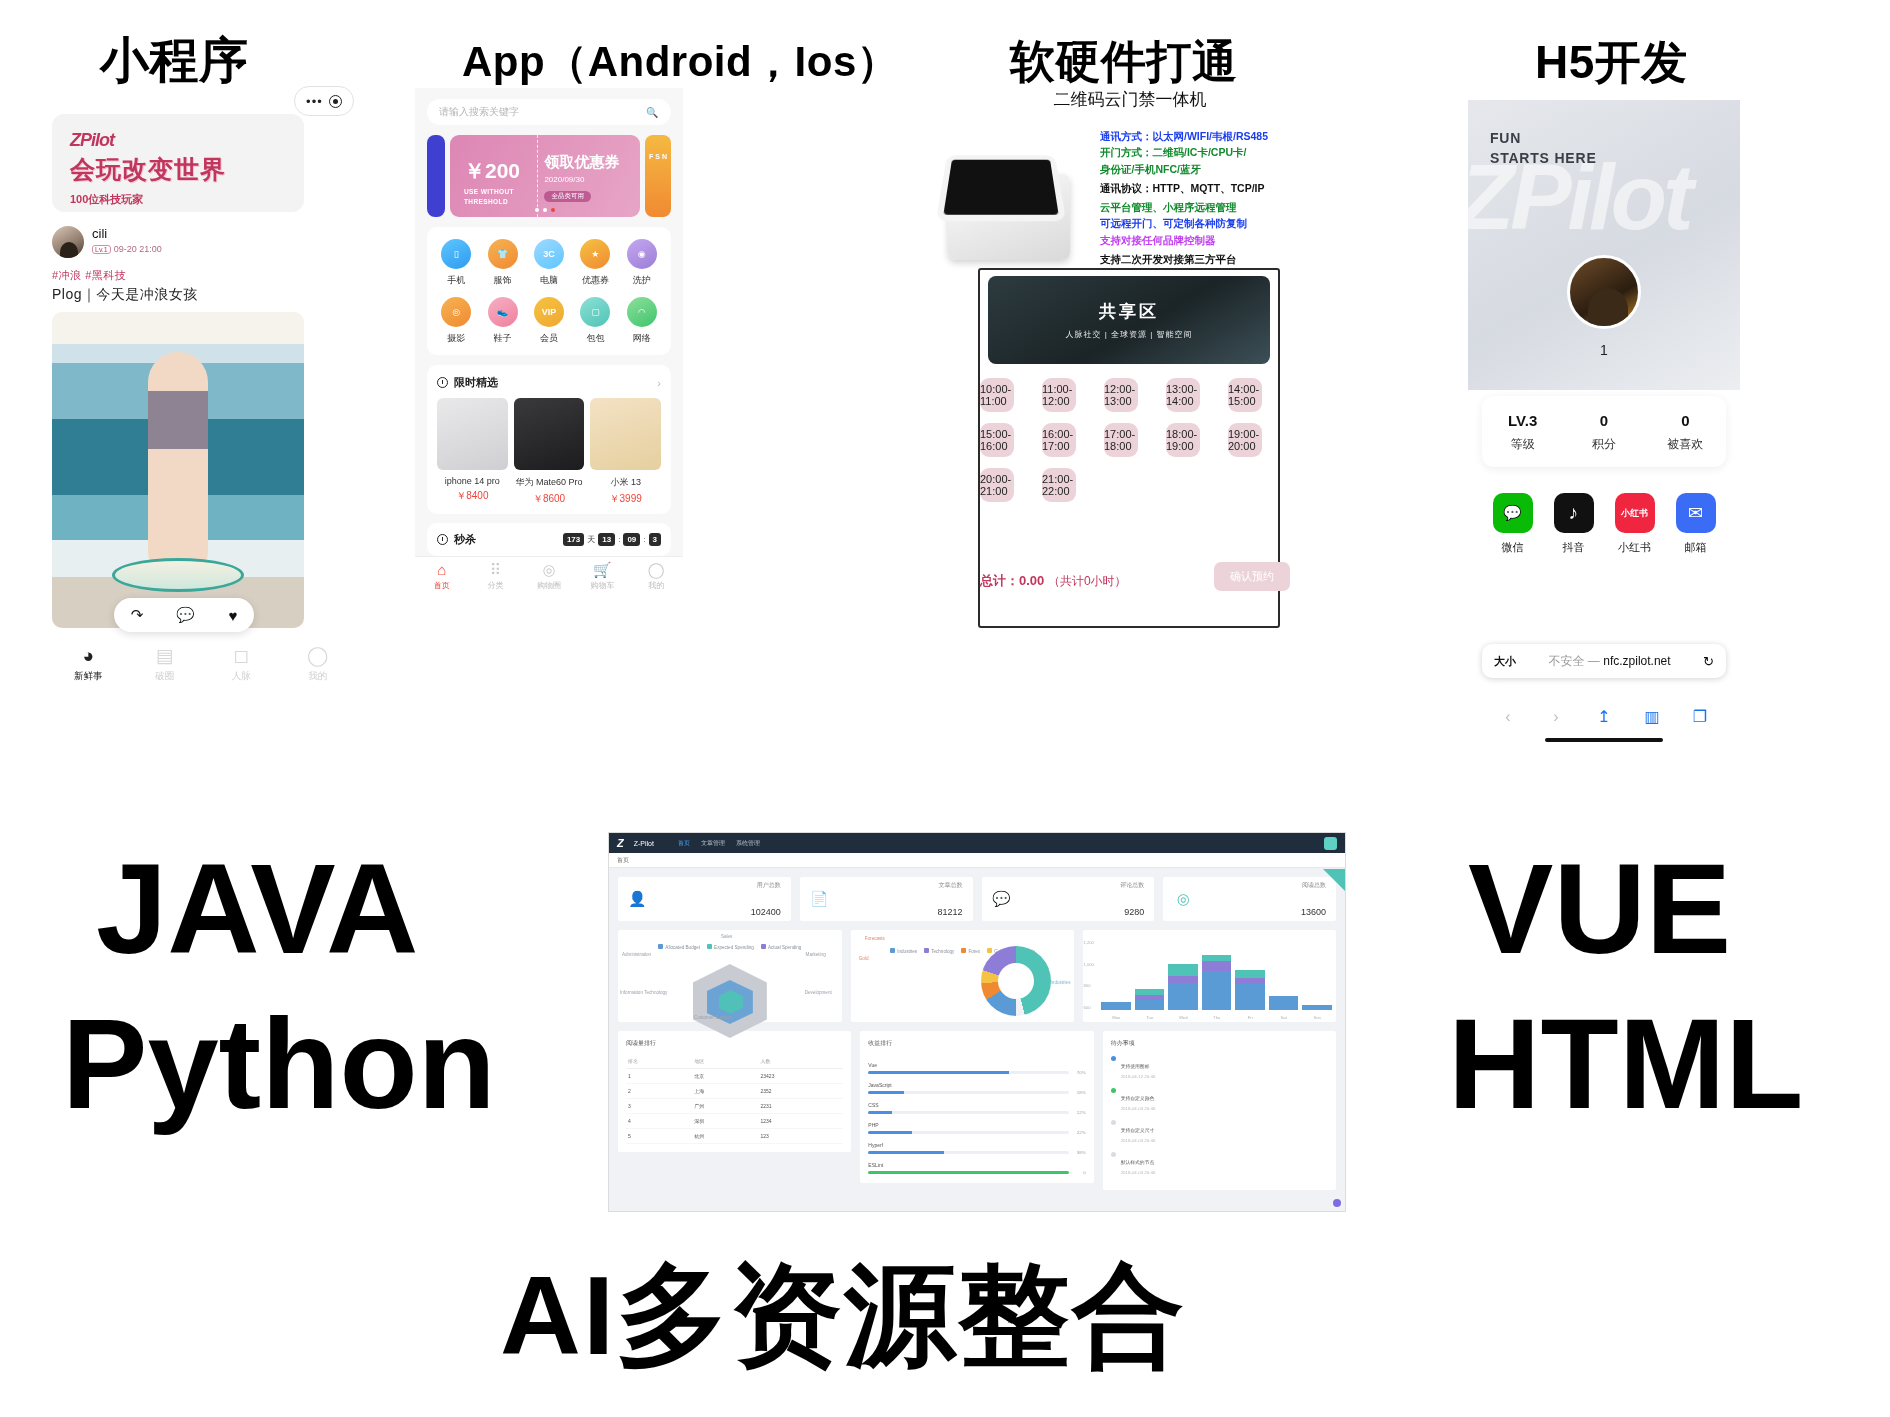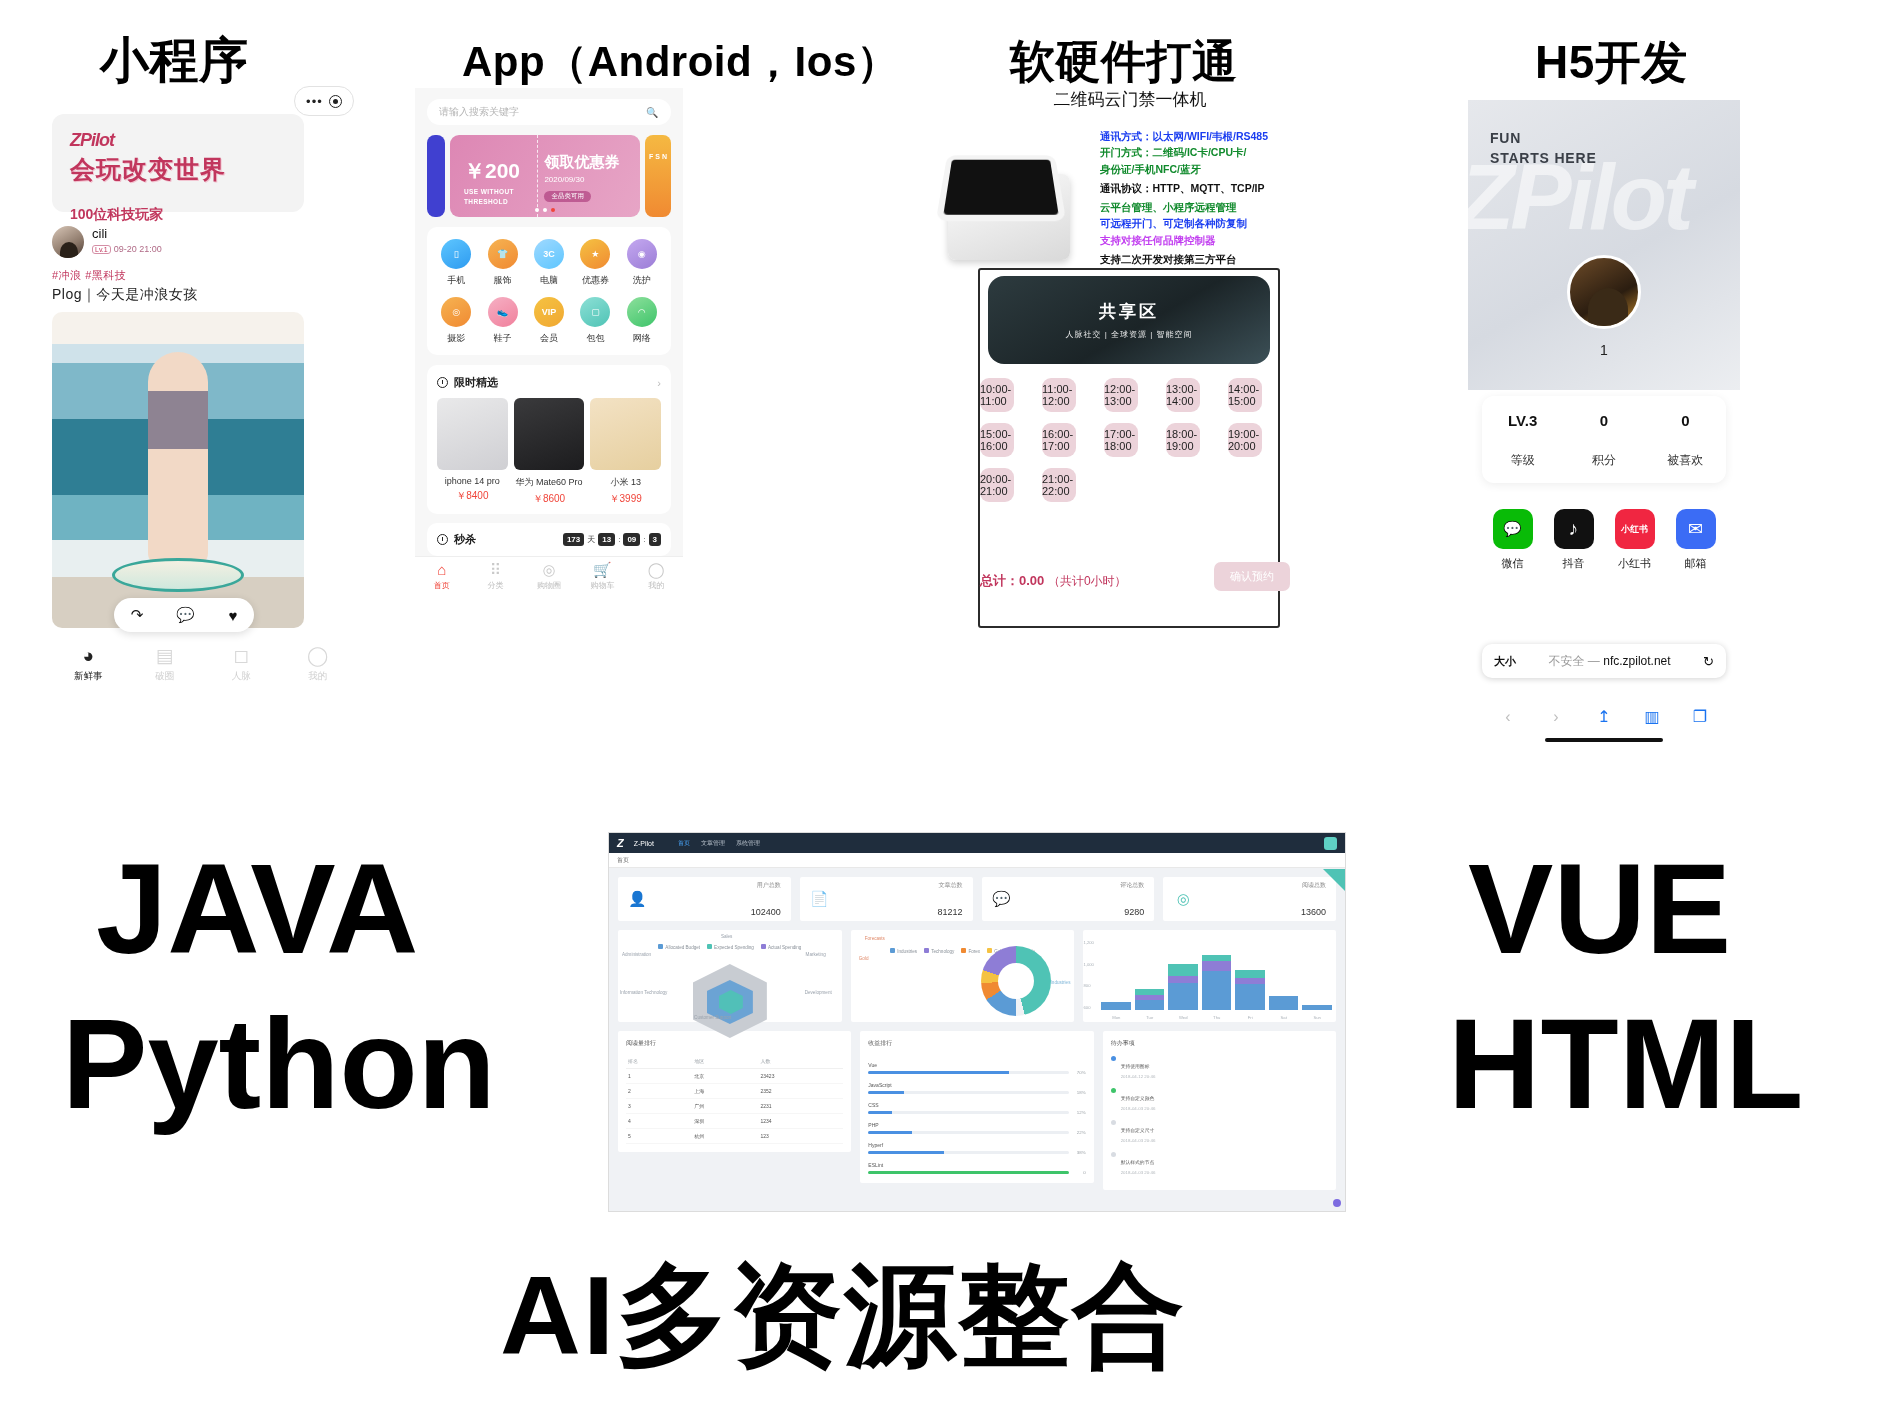--- a/index.html
+++ b/index.html
@@ -47,21 +47,21 @@
     display:flex;align-items:center;justify-content:center;
   }
   .mini-cap .tgt::after{content:"";width:5px;height:5px;border-radius:50%;background:#222;}
   .mini-banner {
     position:absolute; left:-8px; top:14px; width:252px; height:98px;
     background:#f3f3f3; border-radius:12px; padding:16px 18px;
   }
   .zp-logo{ font-style:italic; font-weight:bold; font-size:18px; color:#c1365d; letter-spacing:-1px;}
   .mini-banner h3{ font-size:25px; color:#c1365d; font-weight:bold; letter-spacing:1px; margin-top:2px;
                    text-shadow:1px 1px 0 #f2c4d1;}
-  .mini-banner p{ font-size:14px; color:#c1365d; font-weight:bold; margin-top:20px;}
+  .mini-banner p{ font-size:11px; color:#c1365d; font-weight:bold; margin-top:6px;}
   .mini-user{ position:absolute; left:-8px; top:126px; display:flex; gap:8px; align-items:flex-start;}
   .avatar{ width:32px;height:32px;border-radius:50%; background:linear-gradient(150deg,#d9c7b8,#8e7a6b 60%,#4a3a32);
            flex:none; overflow:hidden; position:relative;}
   .avatar::after{content:"";position:absolute;left:8px;top:16px;width:18px;height:20px;border-radius:50% 50% 0 0;background:#2a2119;}
   .mini-user .nm{ font-size:13px; color:#111;}
   .mini-user .meta{ font-size:9px; color:#b06a86; display:flex; gap:3px; align-items:center; margin-top:3px;}
   .lvtag{ border:1px solid #d48fa6; border-radius:3px; padding:0 2px; font-size:7px; color:#c1365d;}
   .mini-tags{ position:absolute; left:-8px; top:168px; font-size:11px; color:#c1365d; letter-spacing:.5px;}
   .mini-ptitle{ position:absolute; left:-8px; top:186px; font-size:14px; color:#222; letter-spacing:.5px;}
   .mini-photo{
@@ -149,21 +149,21 @@
            font-size:17px; color:#111; white-space:nowrap;}
   .scanner{ position:absolute; left:-20px; top:38px; width:140px; height:120px; }
   .scanner .body{ position:absolute; left:8px; top:26px; width:122px; height:86px;
                   background:linear-gradient(160deg,#fdfdfd,#d9d9d9); border-radius:8px;
                   box-shadow:0 3px 7px rgba(0,0,0,.18);}
   .scanner .lens{ position:absolute; left:2px; top:0; width:118px; height:74px; border-radius:10px;
                   background:#111; transform:perspective(180px) rotateX(28deg);
                   border:6px solid #f4f4f4;}
   .specs{ position:absolute; left:140px; top:18px; width:210px; line-height:1.55; }
   .specs div{ font-size:10.5px; font-weight:bold; white-space:nowrap; }
-  .hw-photo{ position:absolute; left:28px; top:166px; width:282px; height:88px; border-radius:16px;
+  .hw-photo{ position:absolute; left:28px; top:166px; width:282px; height:88px; border-radius:8px;
              background:linear-gradient(150deg,#2d3b3f,#1b2427 55%,#3c5057); overflow:hidden;
              display:flex; align-items:center; justify-content:center; color:#fff;}
   .hw-photo .cap{ text-align:center; }
   .hw-photo .cap b{ font-size:17px; letter-spacing:3px; display:block;}
   .hw-photo .cap span{ font-size:8px; letter-spacing:1px; opacity:.9;}
   .slots{ position:absolute; left:20px; top:268px; width:282px;
           display:grid; grid-template-columns:repeat(5,1fr); gap:11px 28px;}
   .slot{ background:#ecd3da; border-radius:9px; height:34px; display:flex; align-items:center;
          justify-content:center; font-size:11px; color:#222;}
   .total{ position:absolute; left:20px; top:462px; font-size:13px; font-weight:bold; color:#c1365d;}
@@ -184,21 +184,21 @@
                  color:#3a3f47; line-height:1.45; letter-spacing:.8px;}
   .h5-av{ position:absolute; left:50%; top:155px; transform:translateX(-50%);
           width:74px;height:74px;border-radius:50%;border:3px solid #fff; overflow:hidden;
           background:linear-gradient(150deg,#6d4b28,#2b1d10 60%,#c58a2e);}
   .h5-av::after{content:"";position:absolute;left:18px;top:30px;width:40px;height:44px;border-radius:50% 50% 0 0;background:#3a2a17;}
   .h5-one{ position:absolute; left:0; top:242px; width:100%; text-align:center; font-size:14px; color:#222;}
   .h5-stats{ margin:6px 14px 0; background:#fff; border-radius:12px; box-shadow:0 2px 10px rgba(0,0,0,.07);
              display:flex; padding:16px 0 14px;}
   .h5-stats .st{ flex:1; text-align:center; }
   .h5-stats .st b{ font-size:15px; color:#111; font-weight:bold;}
-  .h5-stats .st span{ display:block; font-size:12px; color:#333; margin-top:22px;}
+  .h5-stats .st span{ display:block; font-size:12px; color:#333; margin-top:6px;}
   .h5-socials{ display:flex; margin:26px 14px 0; }
   .h5-socials .so{ flex:1; text-align:center;}
   .h5-socials .sq{ width:40px;height:40px;border-radius:10px; margin:0 auto;
                    display:flex;align-items:center;justify-content:center; color:#fff;
                    font-size:15px; font-weight:bold;}
   .h5-socials .lb{ font-size:11px; color:#222; margin-top:7px; }
   .h5-url{ position:absolute; left:14px; bottom:82px; width:244px; height:34px; border-radius:10px;
            background:#fff; box-shadow:0 1px 6px rgba(0,0,0,.18);
            display:flex; align-items:center; padding:0 12px; gap:10px; font-size:12px;}
   .h5-url .sz{ font-weight:bold; color:#111; font-size:11px;}

